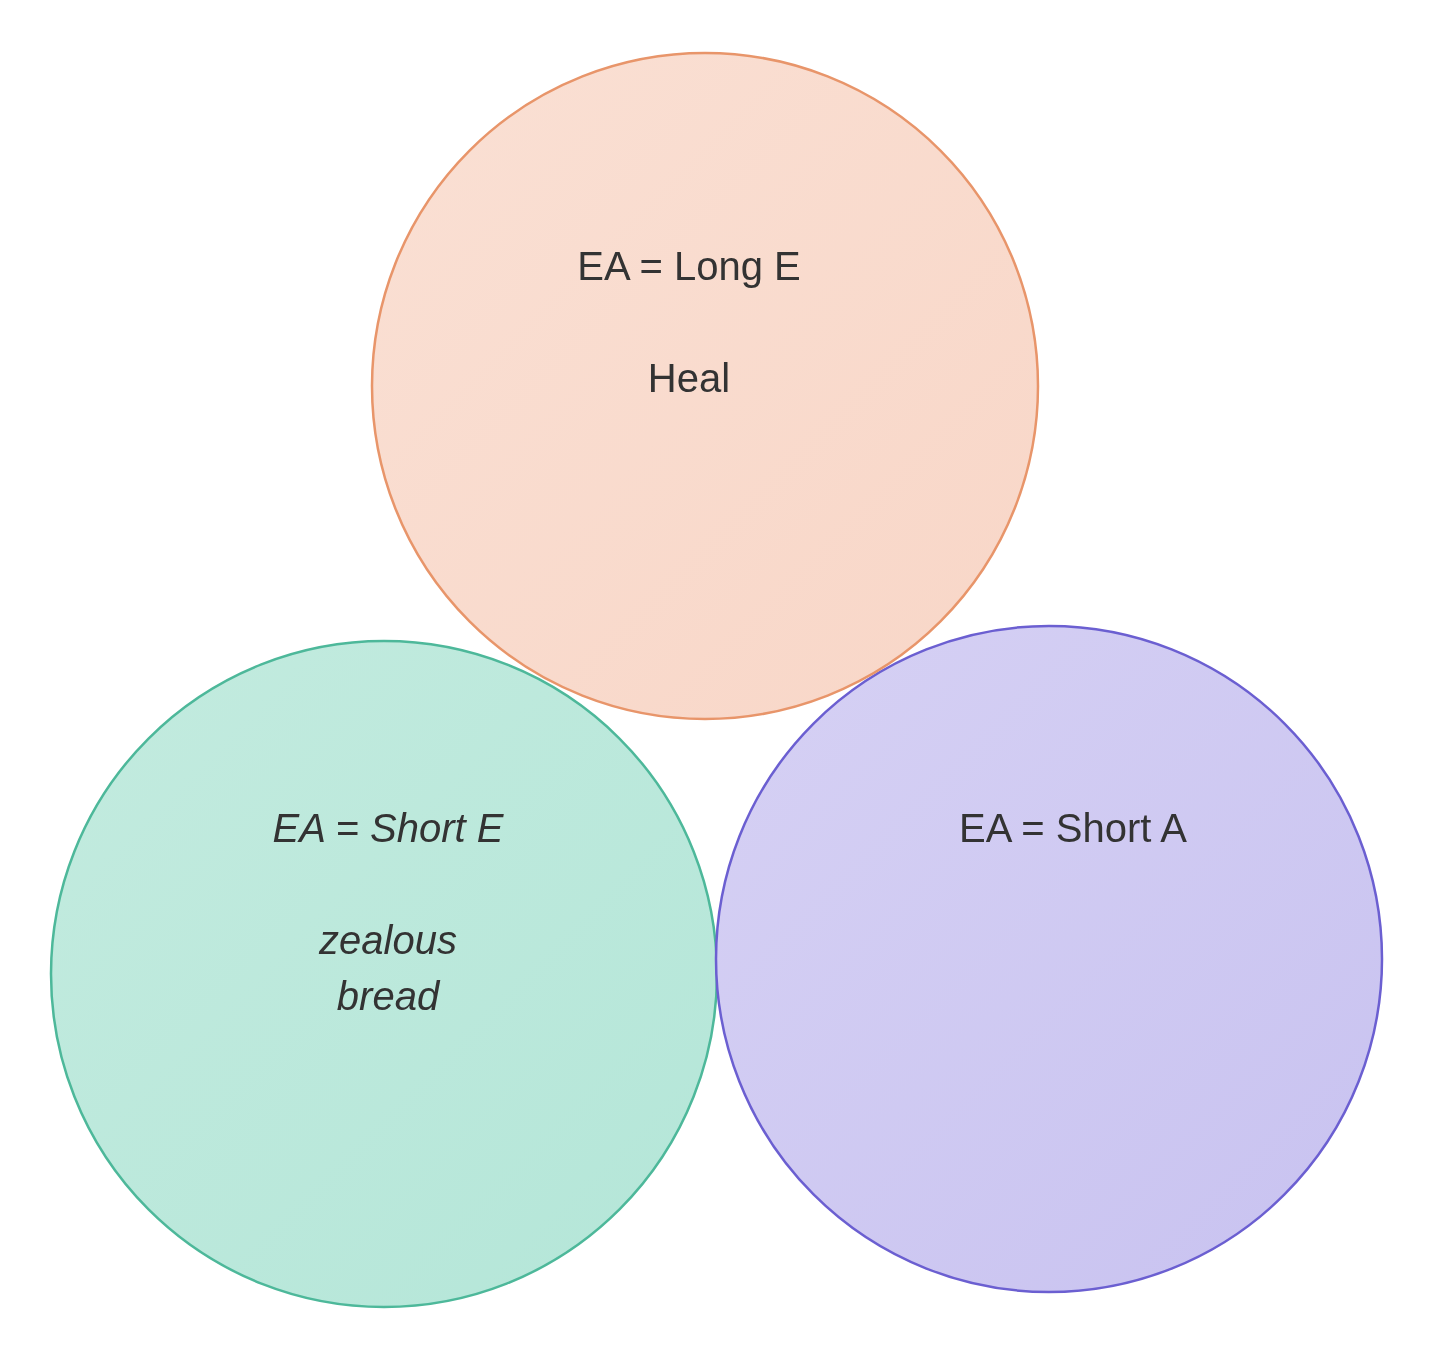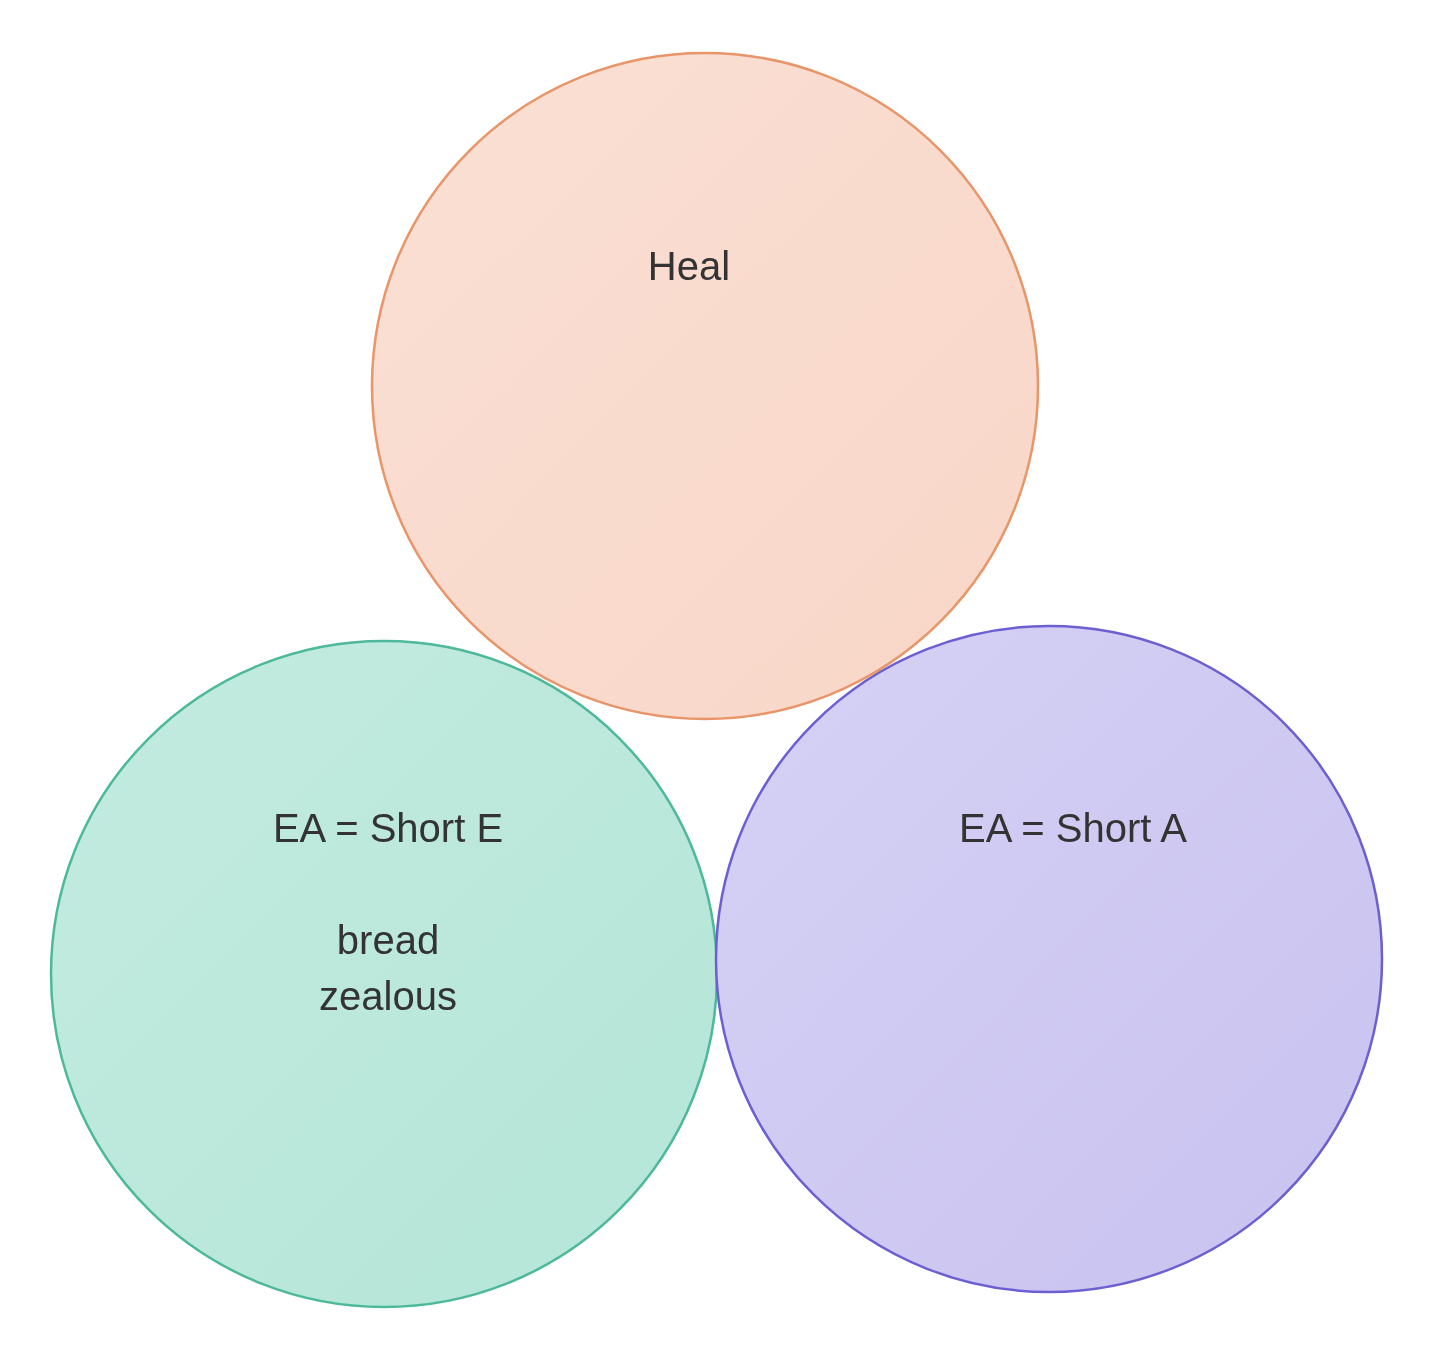--- a/index.html
+++ b/index.html
@@ -28,24 +28,25 @@
       <stop offset="0" stop-color="#fae0d4"></stop>
       <stop offset="1" stop-color="#f8d6c7"></stop>
     </linearGradient>
   </defs>
   <circle cx="384" cy="974" r="333" fill="url(#gGreen)" stroke="#4db89a" stroke-width="2.5"></circle>
   <circle cx="1049" cy="959" r="333" fill="url(#gPurple)" stroke="#6b5fd1" stroke-width="2.5"></circle>
   <circle cx="705" cy="386" r="333" fill="url(#gOrange)" stroke="#e8956a" stroke-width="2.5"></circle>
 </svg>
 
 <div class="lbl" style="left:689px; top:238px;">
+  <span class="title">EA = Long E</span>
   <span class="word">Heal</span>
 </div>
 
-<div class="lbl" style="left:388px; top:800px;">
+<div class="lbl" style="left:388px; top:800px;font-style:italic;">
   <span class="title">EA = Short E</span>
+  <span class="word">zealous</span>
   <span class="word">bread</span>
-  <span class="word">zealous</span>
 </div>
 
 <div class="lbl" style="left:1073px; top:800px;">
   <span class="title">EA = Short A</span>
 </div>
 
 </body></html>

